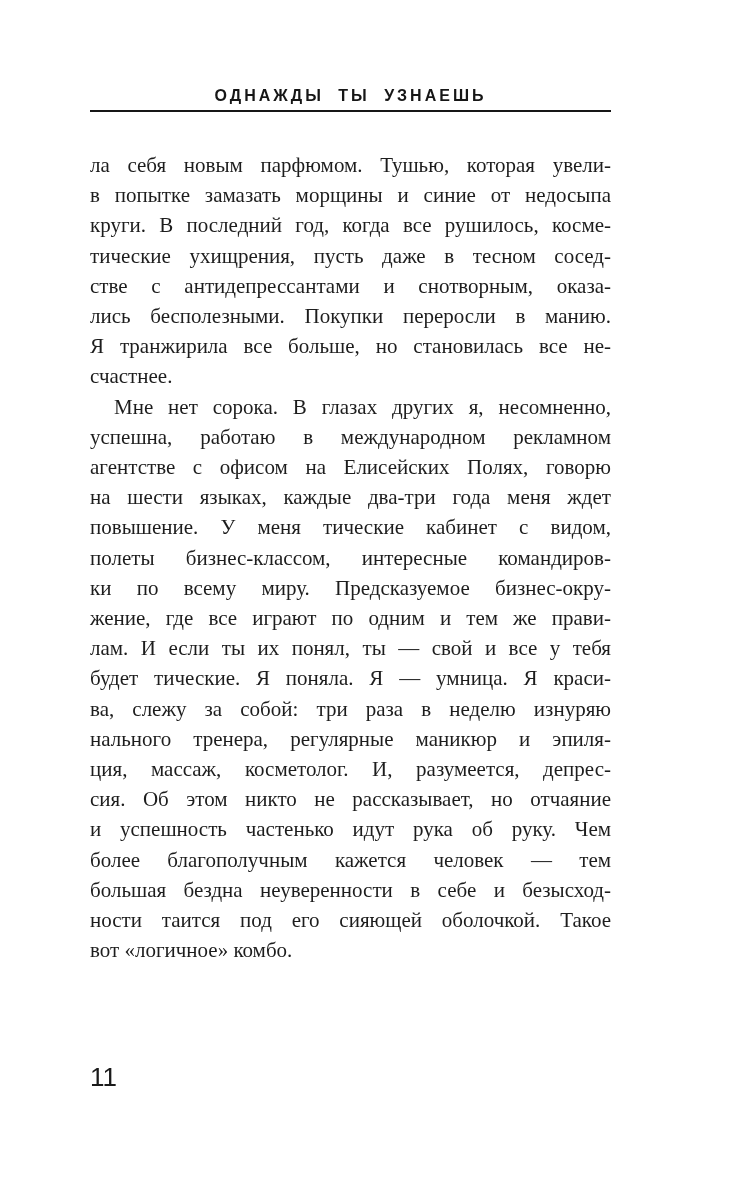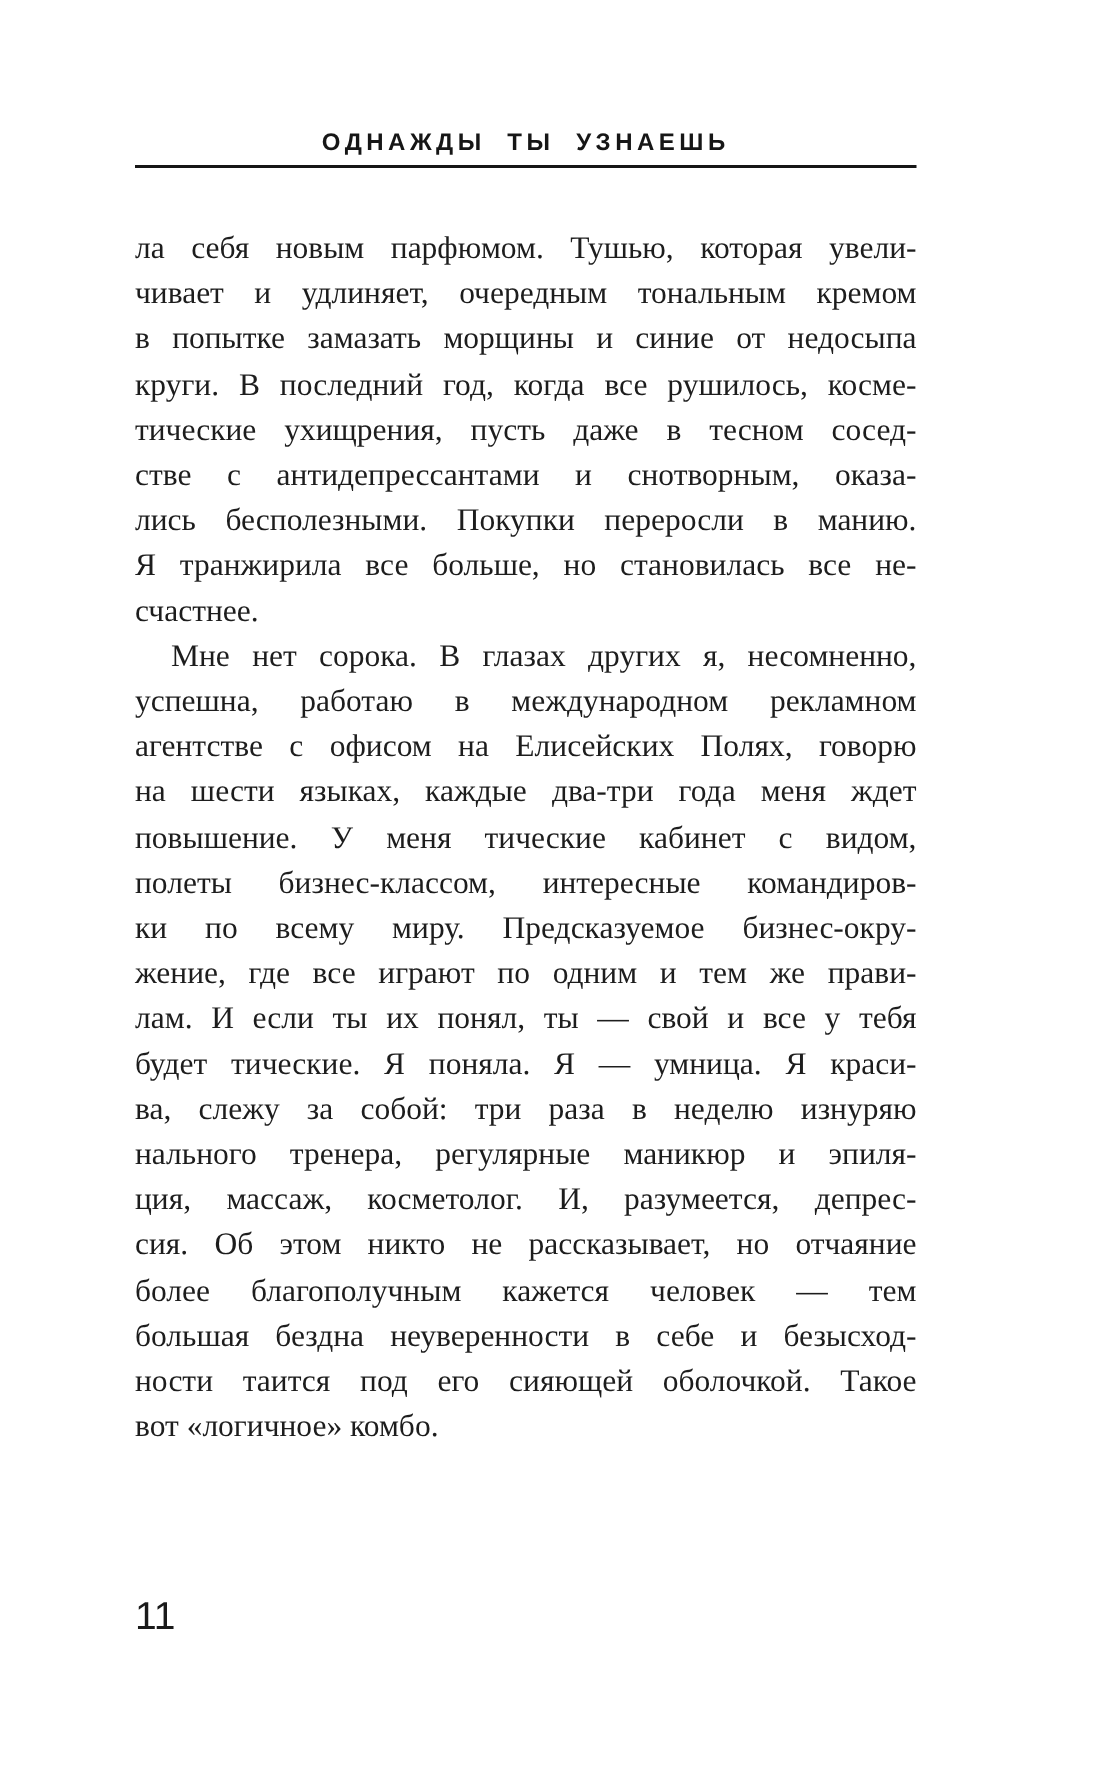--- a/index.html
+++ b/index.html
@@ -76,21 +76,20 @@
 <div class="page">
 
   <div class="running-header">ОДНАЖДЫ ТЫ УЗНАЕШЬ</div>
 
   <div class="header-divider"></div>
 
   <div class="body-text">
 
     <div>
       <div class="line">ла себя новым парфюмом. Тушью, которая увели-</div>
-      <div class="line">чивает и удлиняет, очередным тональным кремом</div>
       <div class="line">в попытке замазать морщины и синие от недосыпа</div>
       <div class="line">круги. В последний год, когда все рушилось, косме-</div>
       <div class="line">тические ухищрения, пусть даже в тесном сосед-</div>
       <div class="line">стве с антидепрессантами и снотворным, оказа-</div>
       <div class="line">лись бесполезными. Покупки переросли в манию.</div>
       <div class="line">Я транжирила все больше, но становилась все не-</div>
       <div class="line para-end">счастнее.</div>
     </div>
 
     <div>
@@ -101,20 +100,21 @@
       <div class="line">повышение. У меня тические кабинет с видом,</div>
       <div class="line">полеты бизнес-классом, интересные командиров-</div>
       <div class="line">ки по всему миру. Предсказуемое бизнес-окру-</div>
       <div class="line">жение, где все играют по одним и тем же прави-</div>
       <div class="line">лам. И если ты их понял, ты — свой и все у тебя</div>
       <div class="line">будет тические. Я поняла. Я — умница. Я краси-</div>
       <div class="line">ва, слежу за собой: три раза в неделю изнуряю</div>
       <div class="line">нального тренера, регулярные маникюр и эпиля-</div>
       <div class="line">ция, массаж, косметолог. И, разумеется, депрес-</div>
       <div class="line">сия. Об этом никто не рассказывает, но отчаяние</div>
+      <div class="line">и успешность частенько идут рука об руку. Чем</div>
       <div class="line">более благополучным кажется человек — тем</div>
       <div class="line">большая бездна неуверенности в себе и безысход-</div>
       <div class="line">ности таится под его сияющей оболочкой. Такое</div>
       <div class="line para-end">вот «логичное» комбо.</div>
     </div>
 
   </div>
 
   <div class="page-number">11</div>
 

